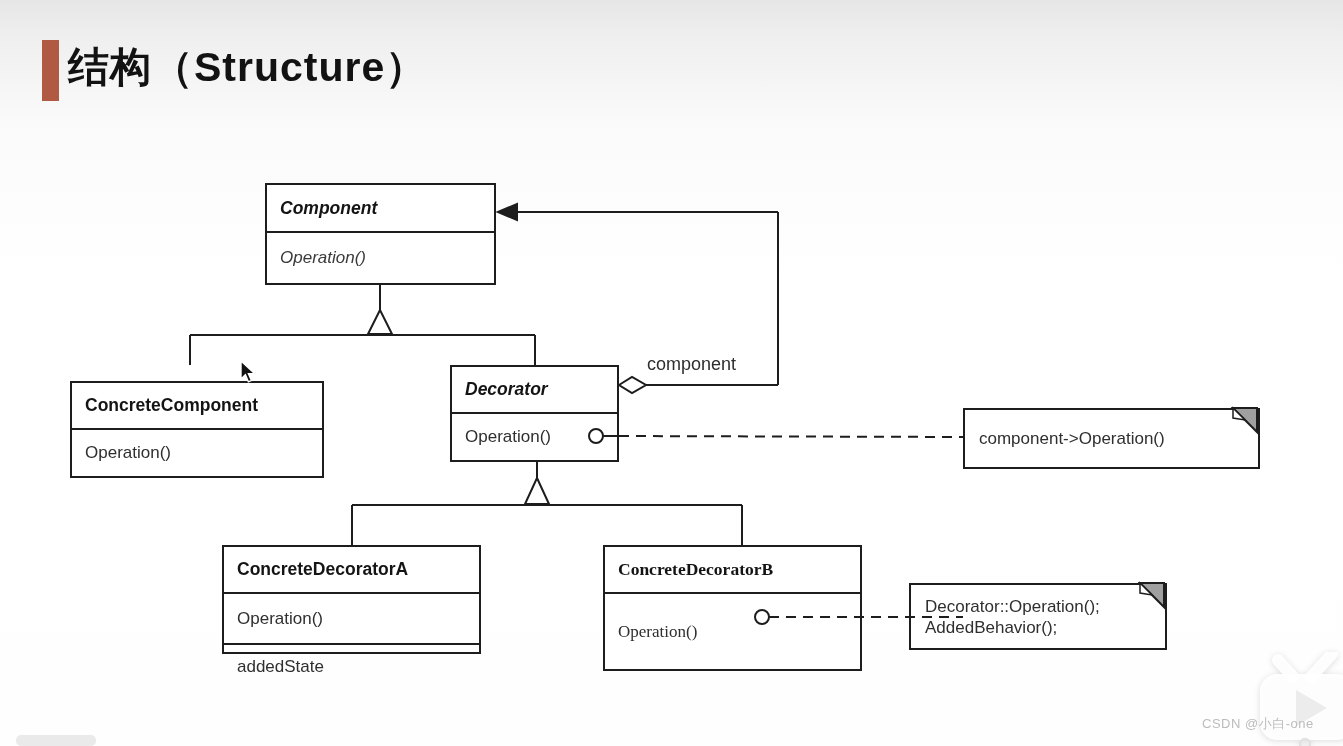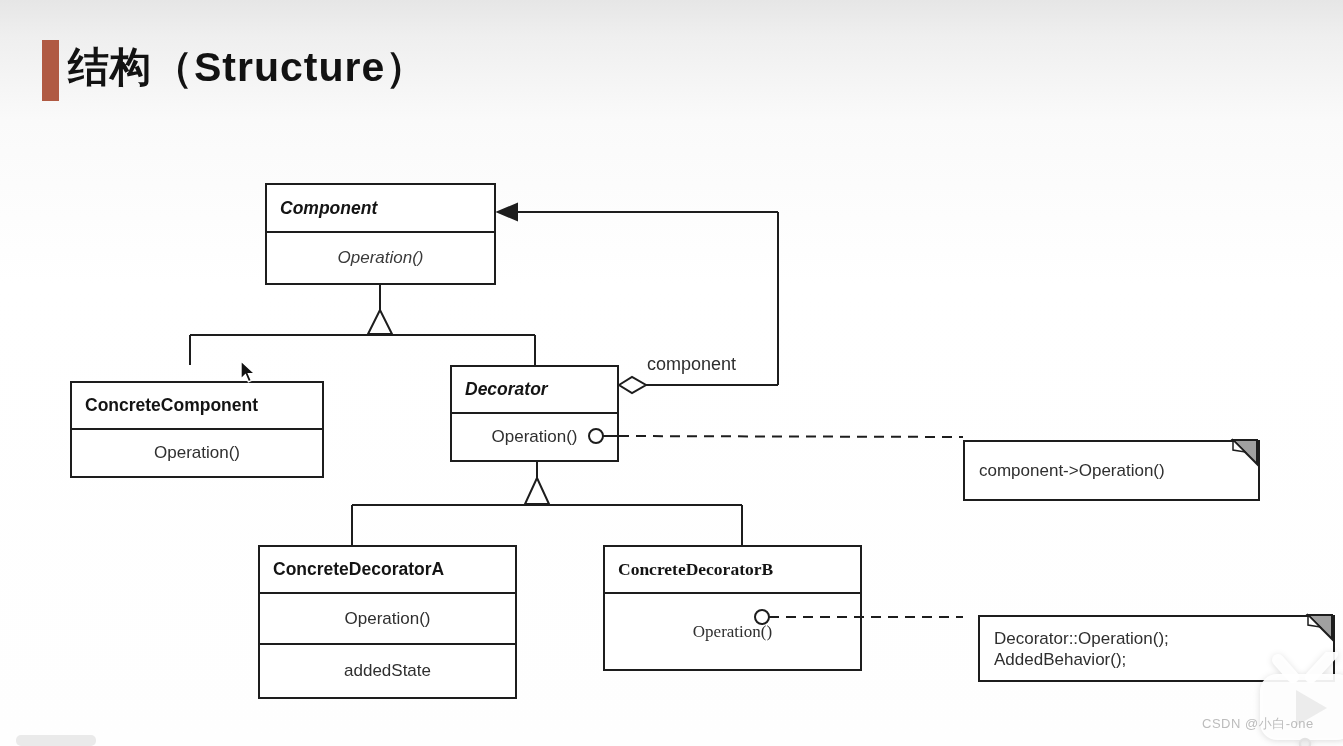--- a/index.html
+++ b/index.html
@@ -30,30 +30,30 @@
   }
   .c-title{
     box-sizing:border-box;border-bottom:2px solid #1d1d1d;
     display:flex;align-items:center;padding:0 13px;
     font-weight:700;font-size:17.5px;color:#141414;
     flex:0 0 auto;
   }
   .c-title.abstract{font-style:italic;}
   .c-members{
     box-sizing:border-box;display:flex;flex-direction:column;justify-content:center;
-    padding:9px 13px;font-size:17px;flex:1 1 auto;line-height:26px;color:#2f2f2f;align-items:center;
+    padding:9px 13px;font-size:17px;flex:1 1 auto;line-height:26px;color:#2f2f2f;
   }
   .c-members.bordered{border-bottom:2px solid #1d1d1d;flex:0 0 auto;}
   .member.italic{font-style:italic;color:#3a3a3a;}
 
   
   .uml-note{
     position:absolute;background:#ffffff;border:2px solid #1d1d1d;
     box-sizing:border-box;display:flex;flex-direction:column;justify-content:center;
-    padding:0 14px;font-size:17px;color:#2f2f2f;line-height:21px;z-index:2;margin-top:32px;
+    padding:0 14px;font-size:17px;color:#2f2f2f;line-height:21px;z-index:2;
   }
   .dogear{position:absolute;top:-7px;right:-4px;width:32px;height:32px;z-index:4;}
 
   
   .connectors{position:absolute;left:0;top:0;z-index:3;pointer-events:none;}
 
   .assoc-label{
     position:absolute;left:647px;top:354px;font-size:18px;color:#2e2e2e;z-index:3;
   }
 
@@ -128,21 +128,21 @@
     </div>
   </div>
 
   <div class="uml-class" style="left:450px;top:365px;width:169px;height:97px;">
     <div class="c-title abstract" style="height:47px;">Decorator</div>
     <div class="c-members">
       <div class="member">Operation()</div>
     </div>
   </div>
 
-  <div class="uml-class" style="left:222px;top:545px;width:259px;height:154px;margin-left:36px;">
+  <div class="uml-class" style="left:222px;top:545px;width:259px;height:109px;">
     <div class="c-title" style="height:47px;">ConcreteDecoratorA</div>
     <div class="c-members bordered" style="height:51px;">
       <div class="member">Operation()</div>
     </div>
     <div class="c-members">
       <div class="member">addedState</div>
     </div>
   </div>
 
   <div class="uml-class" style="left:603px;top:545px;width:259px;height:126px;font-family:Liberation Serif, serif;">
@@ -155,21 +155,21 @@
   <div class="assoc-label">component</div>
 
   <div class="uml-note" style="left:963px;top:408px;width:297px;height:61px;">
     <svg class="dogear" viewBox="0 0 32 32">
       <polygon points="3,5 27,5 27,29" fill="#a0a0a0" stroke="#1d1d1d" stroke-width="2"></polygon>
       <polygon points="3,5 15,17 3,15" fill="#ffffff" stroke="#1d1d1d" stroke-width="1.5"></polygon>
     </svg>
     <div>component-&gt;Operation()</div>
   </div>
 
-  <div class="uml-note" style="left:978px;top:583px;width:357px;height:67px;">
+  <div class="uml-note" style="left:909px;top:583px;width:258px;height:67px;">
     <svg class="dogear" viewBox="0 0 32 32">
       <polygon points="3,5 27,5 27,29" fill="#a0a0a0" stroke="#1d1d1d" stroke-width="2"></polygon>
       <polygon points="3,5 15,17 3,15" fill="#ffffff" stroke="#1d1d1d" stroke-width="1.5"></polygon>
     </svg>
     <div>Decorator::Operation();</div>
     <div>AddedBehavior();</div>
   </div>
 
   <svg class="cursor" width="22" height="24" viewBox="0 0 22 24">
     <path d="M4,1 L4,19 L8.4,14.8 L11.4,21.8 L14.4,20.5 L11.4,13.7 L17.5,13.4 Z" fill="#111111" stroke="#ffffff" stroke-width="1.4"></path>

